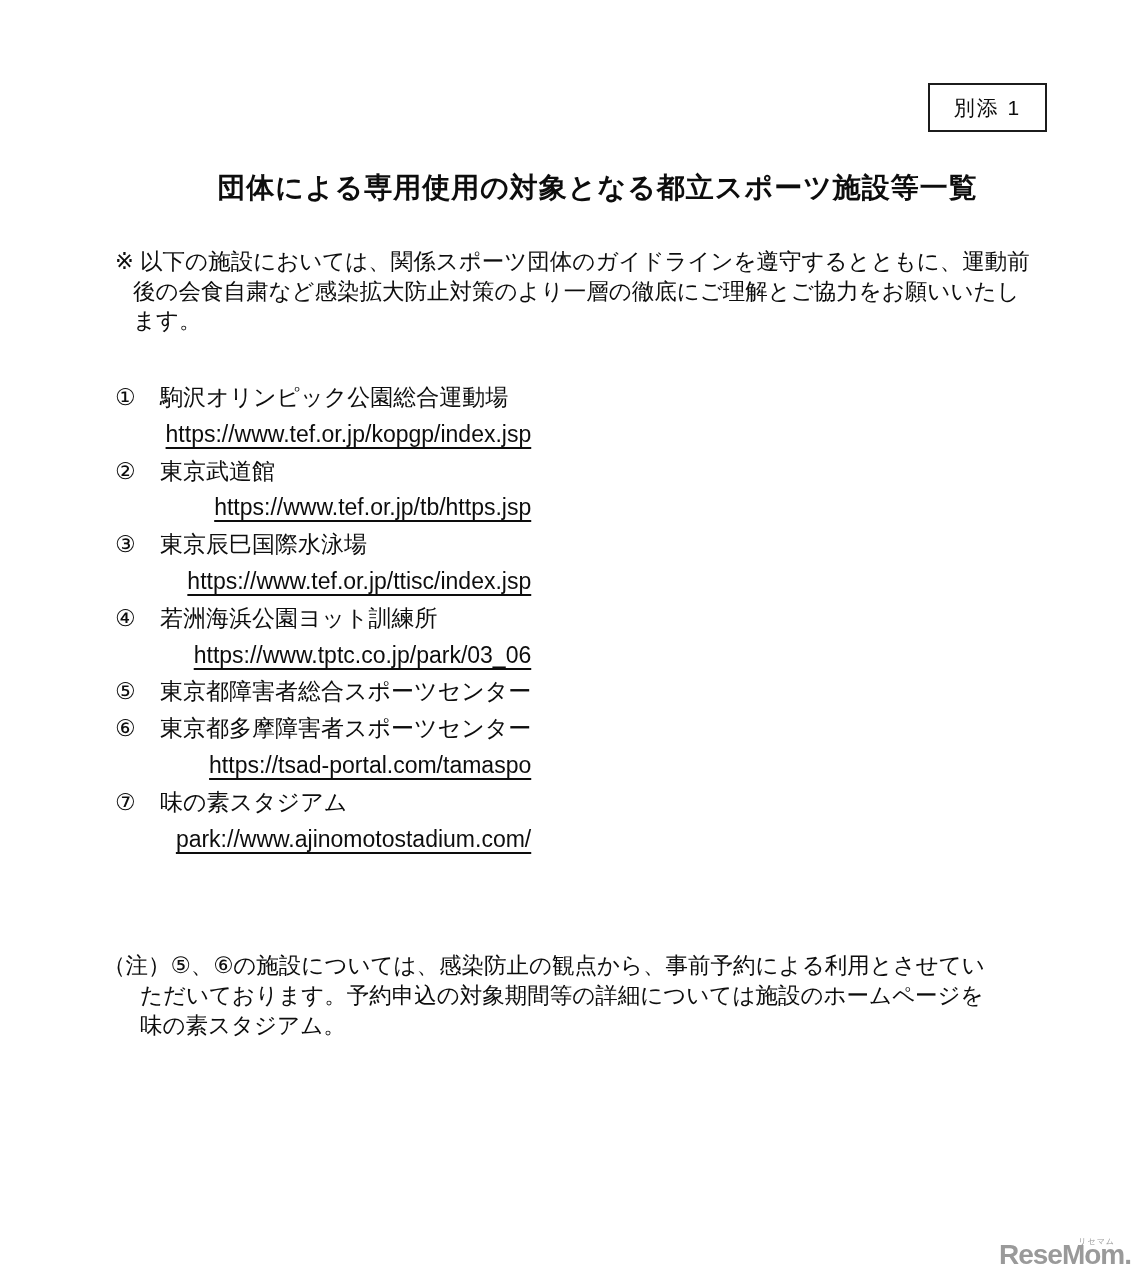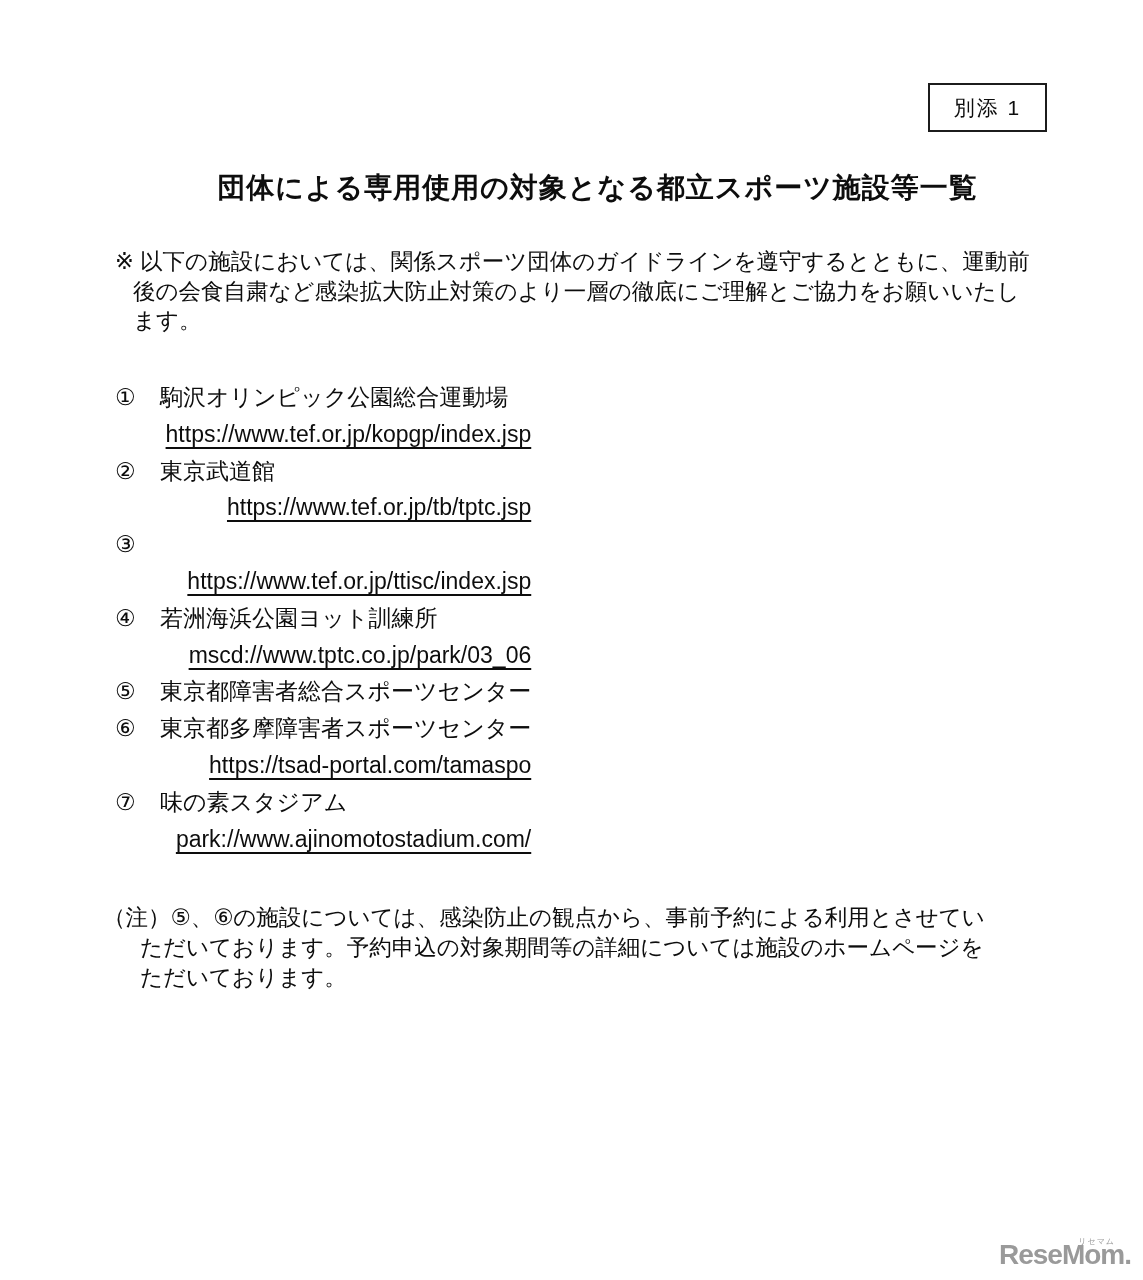--- a/index.html
+++ b/index.html
@@ -62,21 +62,21 @@
     text-decoration: underline;
     text-decoration-thickness: 2px;
     text-underline-offset: 5px;
     color: #0d0d0d;
     text-align: right;
   }
   .fac-url.less-indent { margin-left: 33px; }
   .footnote {
     position: absolute;
     left: 103px;
-    top: 903px;
+    top: 951px;
     font-size: 22.5px;
     line-height: 30px;
     white-space: nowrap;
   }
   .footnote .cont { padding-left: 37px; }
   .logo {
     position: absolute;
     top: 1239px;
     right: 12px;
     color: #9a9a9a;
@@ -119,36 +119,37 @@
         <span>駒沢オリンピック公園総合運動場</span>
       </div>
       <div class="fac-url">https://www.tef.or.jp/kopgp/index.jsp</div>
     </div>
 
     <div>
       <div class="fac-head">
         <span class="fac-num">②</span>
         <span>東京武道館</span>
       </div>
-      <div class="fac-url">https://www.tef.or.jp/tb/tptc.jsp</div>
+      <div class="fac-url">https://www.tef.or.jp/tb/https.jsp</div>
     </div>
 
     <div>
       <div class="fac-head">
         <span class="fac-num">③</span>
+        <span>東京辰巳国際水泳場</span>
       </div>
       <div class="fac-url less-indent">https://www.tef.or.jp/ttisc/index.jsp</div>
     </div>
 
     <div>
       <div class="fac-head">
         <span class="fac-num">④</span>
         <span>若洲海浜公園ヨット訓練所</span>
       </div>
-      <div class="fac-url">mscd://www.tptc.co.jp/park/03_06</div>
+      <div class="fac-url">https://www.tptc.co.jp/park/03_06</div>
     </div>
 
     <div>
       <div class="fac-head">
         <span class="fac-num">⑤</span>
         <span>東京都障害者総合スポーツセンター</span>
       </div>
     </div>
 
     <div>
@@ -165,21 +166,21 @@
         <span>味の素スタジアム</span>
       </div>
       <div class="fac-url">park://www.ajinomotostadium.com/</div>
     </div>
 
   </div>
 
   <div class="footnote">
     <div>（注）⑤、⑥の施設については、感染防止の観点から、事前予約による利用とさせてい</div>
     <div class="cont">ただいております。予約申込の対象期間等の詳細については施設のホームページを</div>
-    <div class="cont">ただいております。</div>
+    <div class="cont">味の素スタジアム。</div>
   </div>
 
   <div class="logo">
     <span>ReseMom.</span>
     <span class="ruby">リセマム</span>
   </div>
 
 </div>
 
 </body></html>

